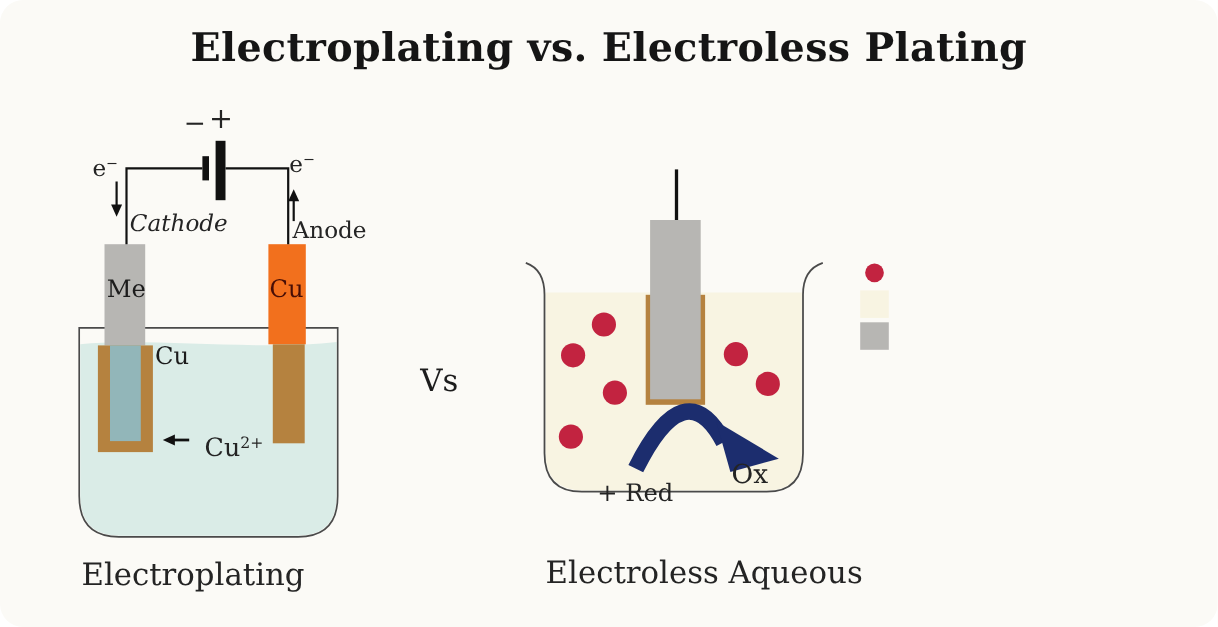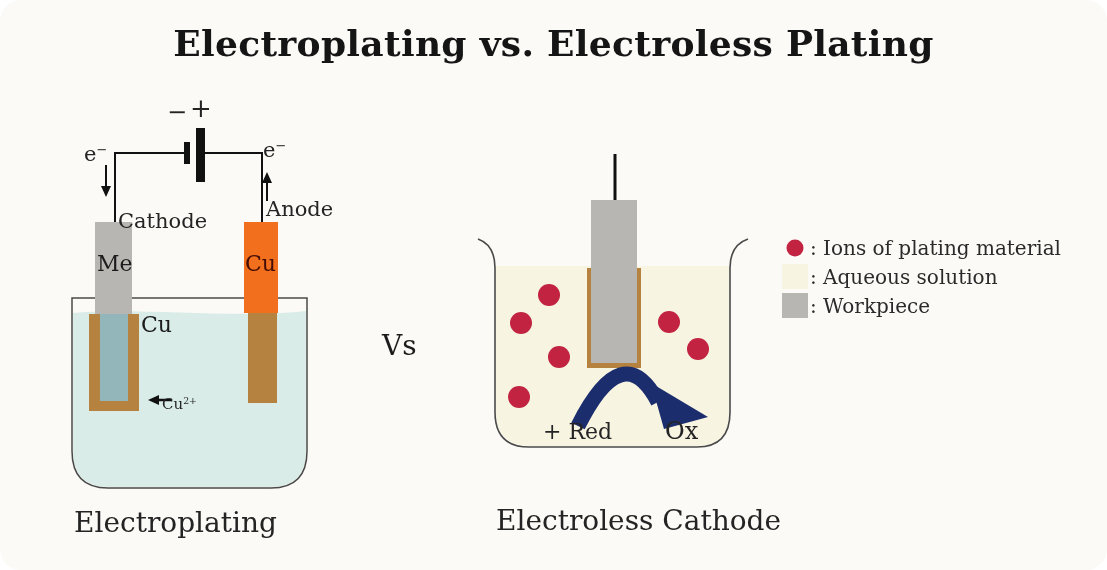--- a/index.html
+++ b/index.html
@@ -63,28 +63,28 @@
     <line x1="112" y1="305" x2="97" y2="305" stroke="#111111" stroke-width="2.5"></line>
     <polygon points="88,305 99,300 99,310" fill="#111111"></polygon>
   </svg>
 
   <span class="abs lbl" style="left:167px; top:100px; font-size:24px;">−</span>
   <span class="abs lbl" style="left:190px; top:95px; font-size:26px;">+</span>
 
   <span class="abs lbl" style="left:84px; top:143px;"><span>e</span><span class="sup">−</span></span>
   <span class="abs lbl" style="left:263px; top:139px;"><span>e</span><span class="sup">−</span></span>
 
-  <span class="abs lbl" style="left:118px; top:211px;">Cathode</span>
+  <span class="abs lbl" style="left:118px; top:193px;font-style:italic;">Cathode</span>
   <span class="abs lbl" style="left:266px; top:199px;text-align:right;">Anode</span>
 
   <span class="abs mat" style="left:97px; top:253px;">Me</span>
   <span class="abs mat cu-anode" style="left:245px; top:253px;">Cu</span>
   <span class="abs mat" style="left:141px; top:314px;">Cu</span>
 
-  <span class="abs lbl" style="left:162px; top:396px; font-size:15px;"><span>Cu</span><span class="sup">2+</span></span>
+  <span class="abs lbl" style="left:186px; top:396px; font-size:23px;"><span>Cu</span><span class="sup">2+</span></span>
 
 
   <span class="abs" style="left:382px; top:332px; font-size:28px; color:#1c1c1c;text-align:right;">Vs</span>
 
   <svg style="left:465px; top:140px;" width="300" height="320" viewBox="0 0 300 320">
 
     <path d="M31,126 L264,126 L264,272 Q264,306 232,306 L66,306 Q31,306 31,272 Z" fill="#f8f4e2"></path>
 
     <path d="M13,99 Q30,105 30,128 L30,272 Q30,307 64,307 L232,307 Q265,307 265,272 L265,128 Q265,105 283,99" fill="none" stroke="#4a4a4a" stroke-width="1.6"></path>
 
@@ -97,46 +97,43 @@
 
     <line x1="150" y1="14" x2="150" y2="62" stroke="#111111" stroke-width="3"></line>
 
     <rect x="122" y="128" width="54" height="100" fill="#b5823f"></rect>
     <rect x="126" y="60" width="46" height="163" fill="#b7b6b3"></rect>
 
     <path d="M113,286 Q158,196 193,262" fill="none" stroke-width="15" stroke="#1c2d6e"></path>
     <polygon points="186,243 199,289 243,277" fill="#1c2d6e"></polygon>
   </svg>
 
-  <span class="abs lbl" style="left:543px; top:421px; font-size:22px;">+ Red</span>
+  <span class="abs lbl" style="left:543px; top:438px; font-size:22px;">+ Red</span>
   <span class="abs lbl" style="left:665px; top:419px; font-size:24px;">Ox</span>
 
   <div class="legend">
     <div class="legend-row">
       <span class="legend-swatch">
         <svg width="18" height="18" style="position:static;">
             <circle cx="9" cy="9" r="8.5" fill="#c22340"></circle>
           </svg>
       </span>
-      <span class="legend-label">: Ions of plating material</span>
     </div>
     <div class="legend-row">
       <span class="legend-swatch">
         <svg width="26" height="25" style="position:static;">
             <rect x="0" y="0" width="26" height="25" fill="#f8f4e2"></rect>
           </svg>
       </span>
-      <span class="legend-label">: Aqueous solution</span>
     </div>
     <div class="legend-row">
       <span class="legend-swatch">
         <svg width="26" height="25" style="position:static;">
             <rect x="0" y="0" width="26" height="25" fill="#b7b6b3"></rect>
           </svg>
       </span>
-      <span class="legend-label">: Workpiece</span>
     </div>
   </div>
 
   <span class="abs caption" style="left:74px; top:509px;">Electroplating</span>
-  <span class="abs caption" style="left:496px; top:507px;">Electroless Cathode</span>
+  <span class="abs caption" style="left:496px; top:507px;">Electroless Aqueous</span>
 
 </div>
 
 </body></html>

